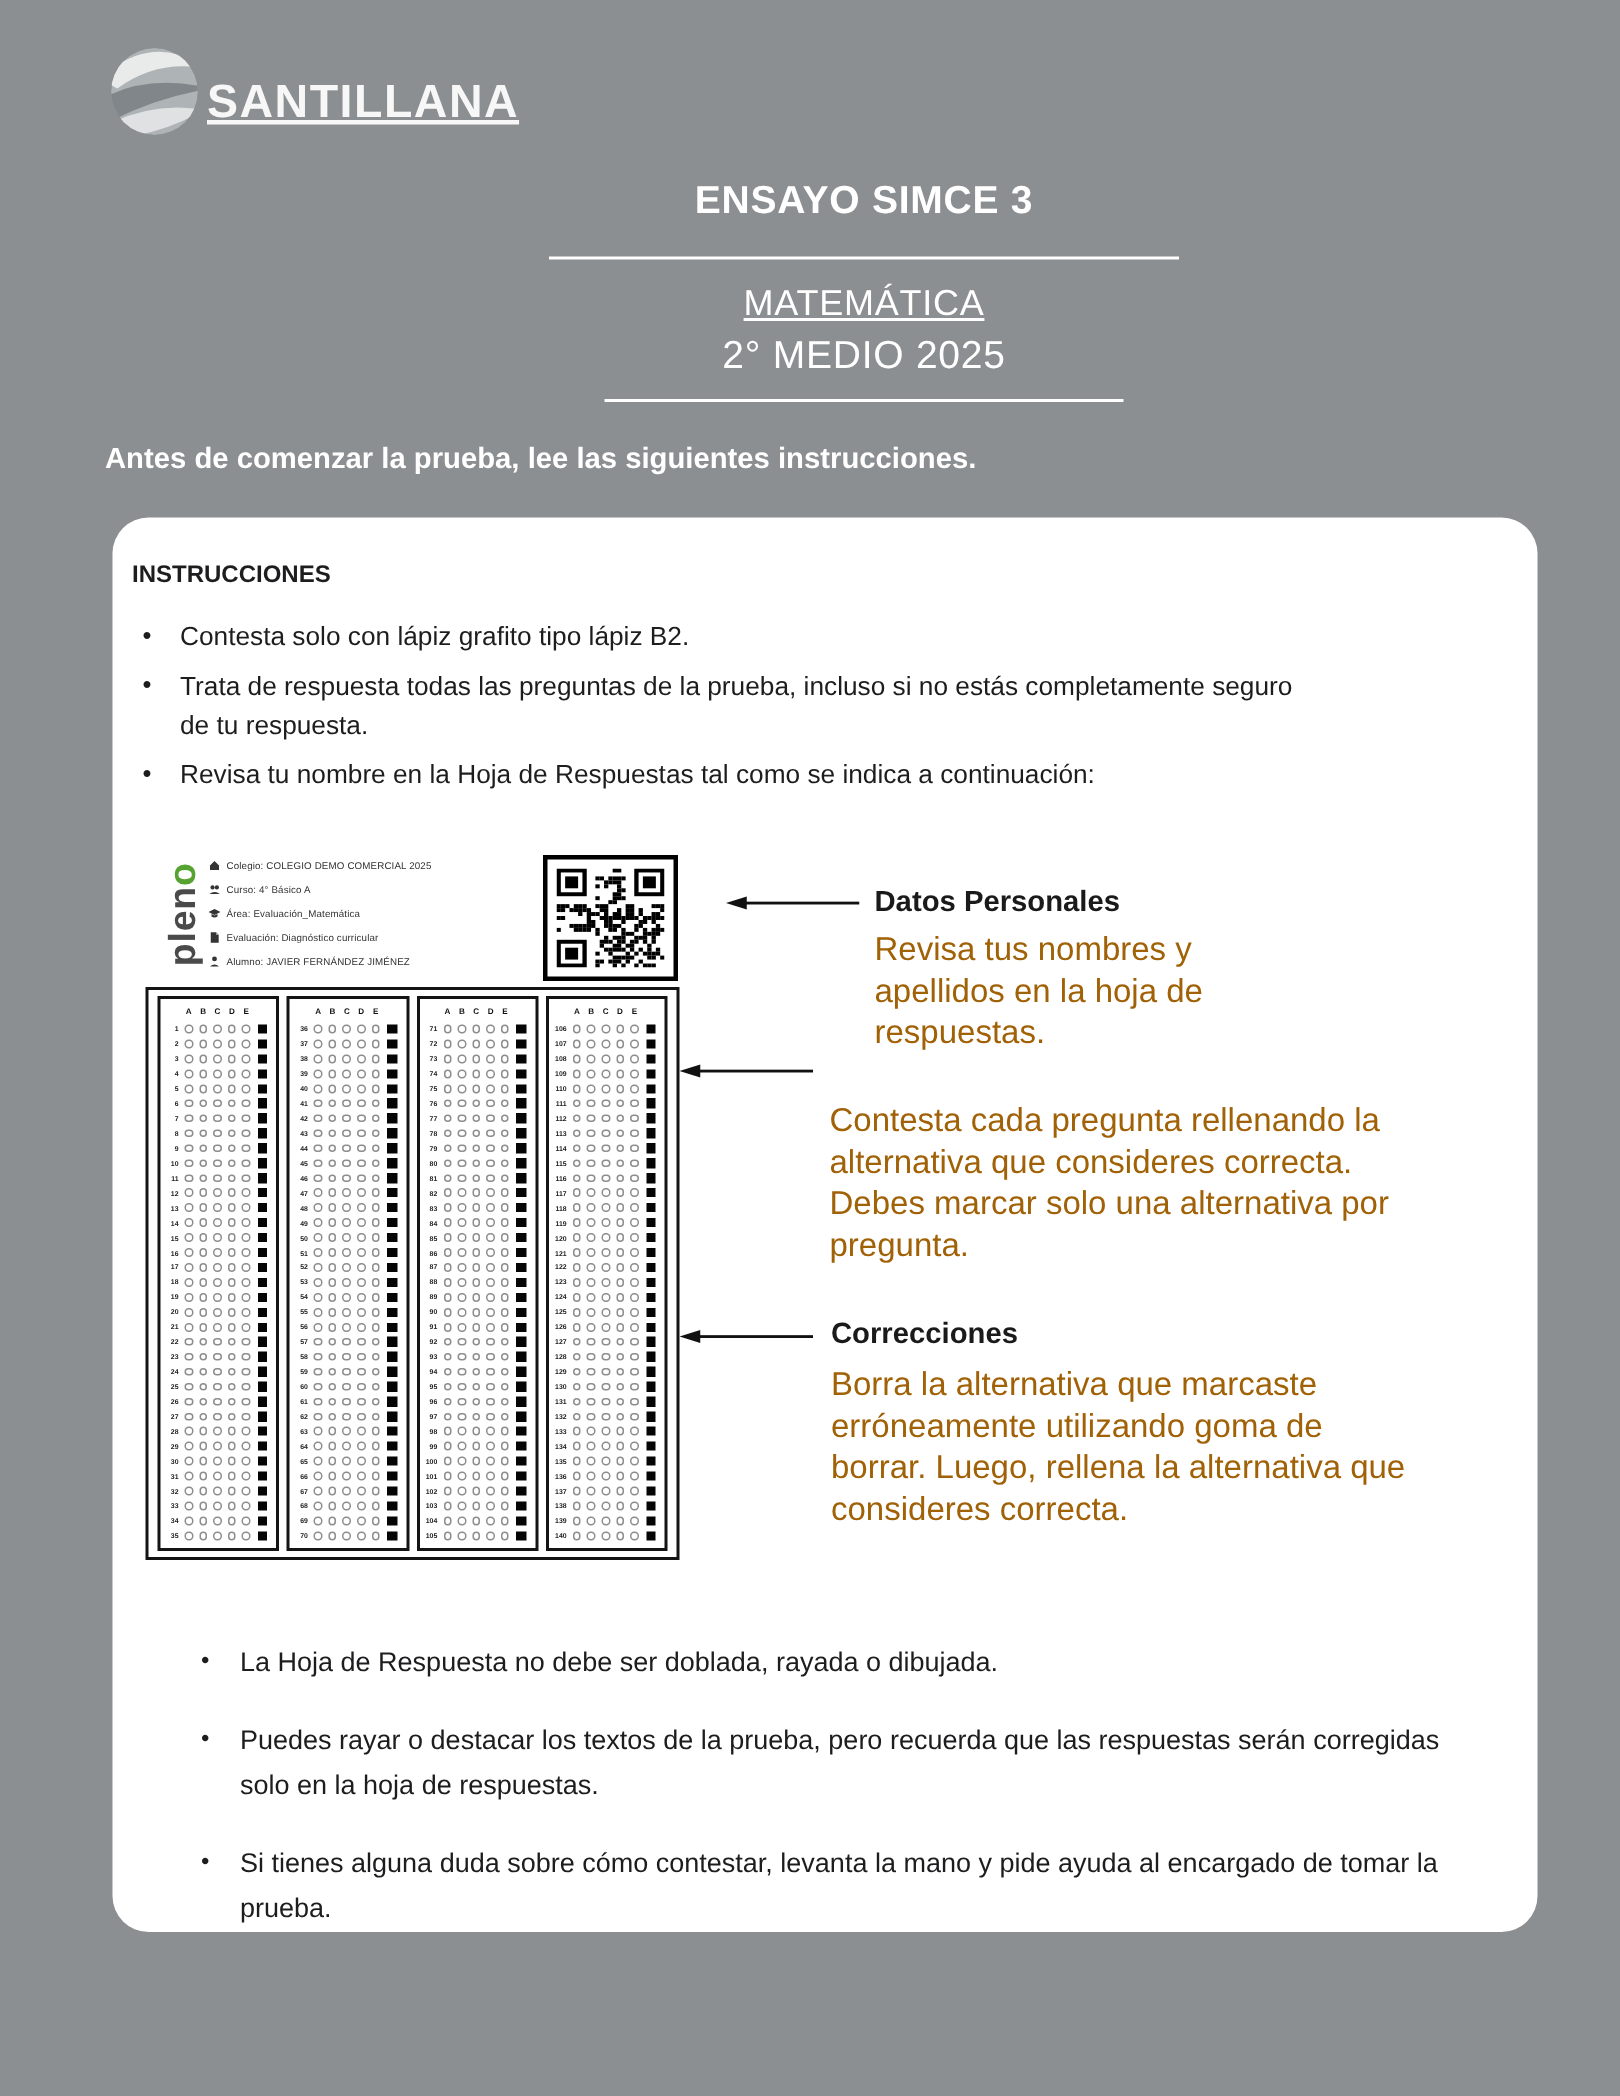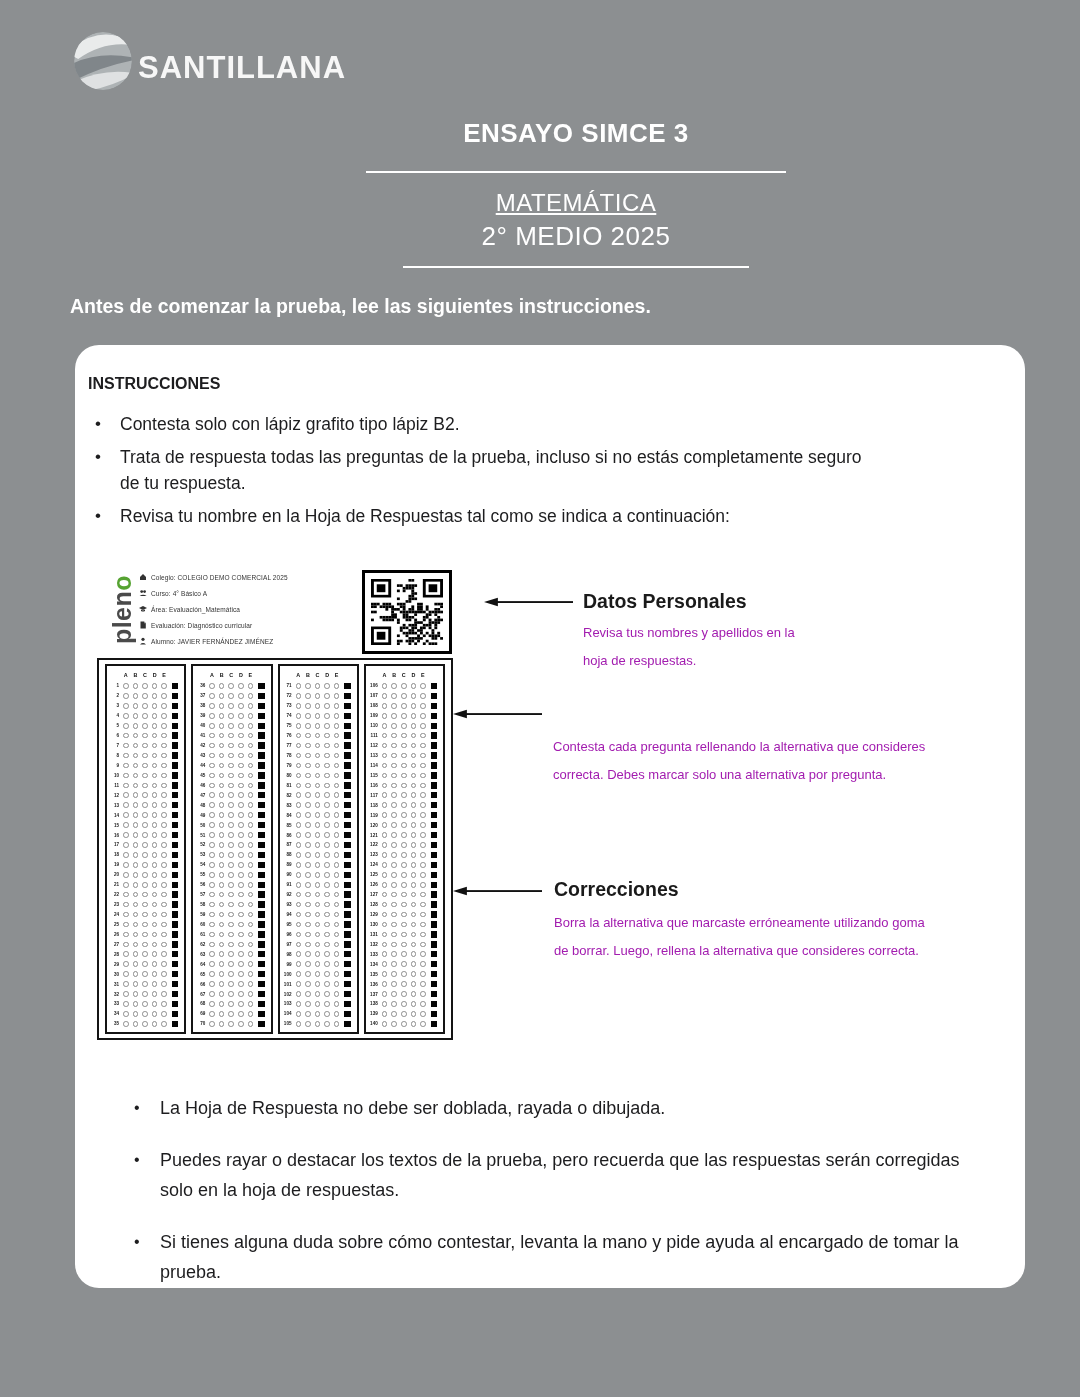--- a/index.html
+++ b/index.html
@@ -2,21 +2,21 @@
 <html><head>
 <meta charset="utf-8">
 <style>
   html,body{margin:0;padding:0;background:#6f7274;}
   .page{position:relative;width:1080px;height:1397px;margin:0 auto;overflow:hidden;
         background:#8C8F91;font-family:"Liberation Sans","DejaVu Sans",sans-serif;}
 
   
   .brand{position:absolute;left:72px;top:30px;display:flex;align-items:center;}
   .brand-sphere{width:62px;height:62px;}
-  .brand-word{color:#f7f7f7;font-size:31px;font-weight:bold;letter-spacing:1px;margin-left:4px;margin-top:14px;}
+  .brand-word{color:#f7f7f7;font-size:31px;font-weight:bold;letter-spacing:1px;margin-left:4px;margin-top:14px;text-decoration:underline;}
   .title-block{position:absolute;left:0;top:118px;width:1080px;text-align:center;color:#fff;padding-left:36px;}
   .t-main{font-size:26px;font-weight:bold;letter-spacing:.5px;}
   .t-rule1{width:420px;height:2px;background:#fff;border:0;margin:22px auto 0 auto;}
   .t-sub{font-size:24px;margin-top:16px;letter-spacing:.5px;text-decoration:underline;}
   .t-grade{font-size:26px;margin-top:4px;letter-spacing:.5px;}
   .t-rule2{width:346px;height:2px;background:#fff;border:0;margin:14px auto 0 auto;}
   .lead{position:absolute;left:70px;top:295px;color:#fff;font-size:19.5px;font-weight:bold;}
 
   
   .card{position:absolute;left:75px;top:345px;width:950px;height:943px;background:#fff;
@@ -48,21 +48,21 @@
   .bub-head .sp-num{width:11px;flex:none;}
   .bub-head .letter{width:9.6px;flex:none;text-align:center;font-size:5.4px;font-weight:bold;color:#111;}
   .bub-row{display:flex;align-items:center;height:9.94px;}
   .bub-num{width:9px;flex:none;font-size:4.6px;font-weight:bold;color:#222;text-align:right;margin-right:2px;}
   .bub-cell{width:9.6px;flex:none;display:flex;align-items:center;justify-content:center;}
   .bubble{width:5.6px;height:5.6px;box-sizing:border-box;border:1px solid #8d8d8d;border-radius:50%;background:#fff;}
   .bub-square{width:6.4px;height:6.4px;background:#050505;margin-left:3px;flex:none;}
 
   
   .ann-title{position:absolute;font-size:19.5px;font-weight:bold;color:#1a1a1a;}
-  .ann-body{position:absolute;font-size:13px;line-height:27.5px;color:#a21caf;}
+  .ann-body{position:absolute;font-size:22px;line-height:27.5px;color:#a16207;}
   .ann-arrow{position:absolute;}
 
   
   .footer-bullets{position:absolute;left:57px;top:748px;width:845px;}
   .f-item{display:flex;margin-bottom:22px;font-size:18px;line-height:30px;}
   .f-dot{width:26px;flex:none;font-size:16px;line-height:30px;padding-left:2px;}
   .f-text{max-width:810px;}
 </style>
 </head>
 <body>

